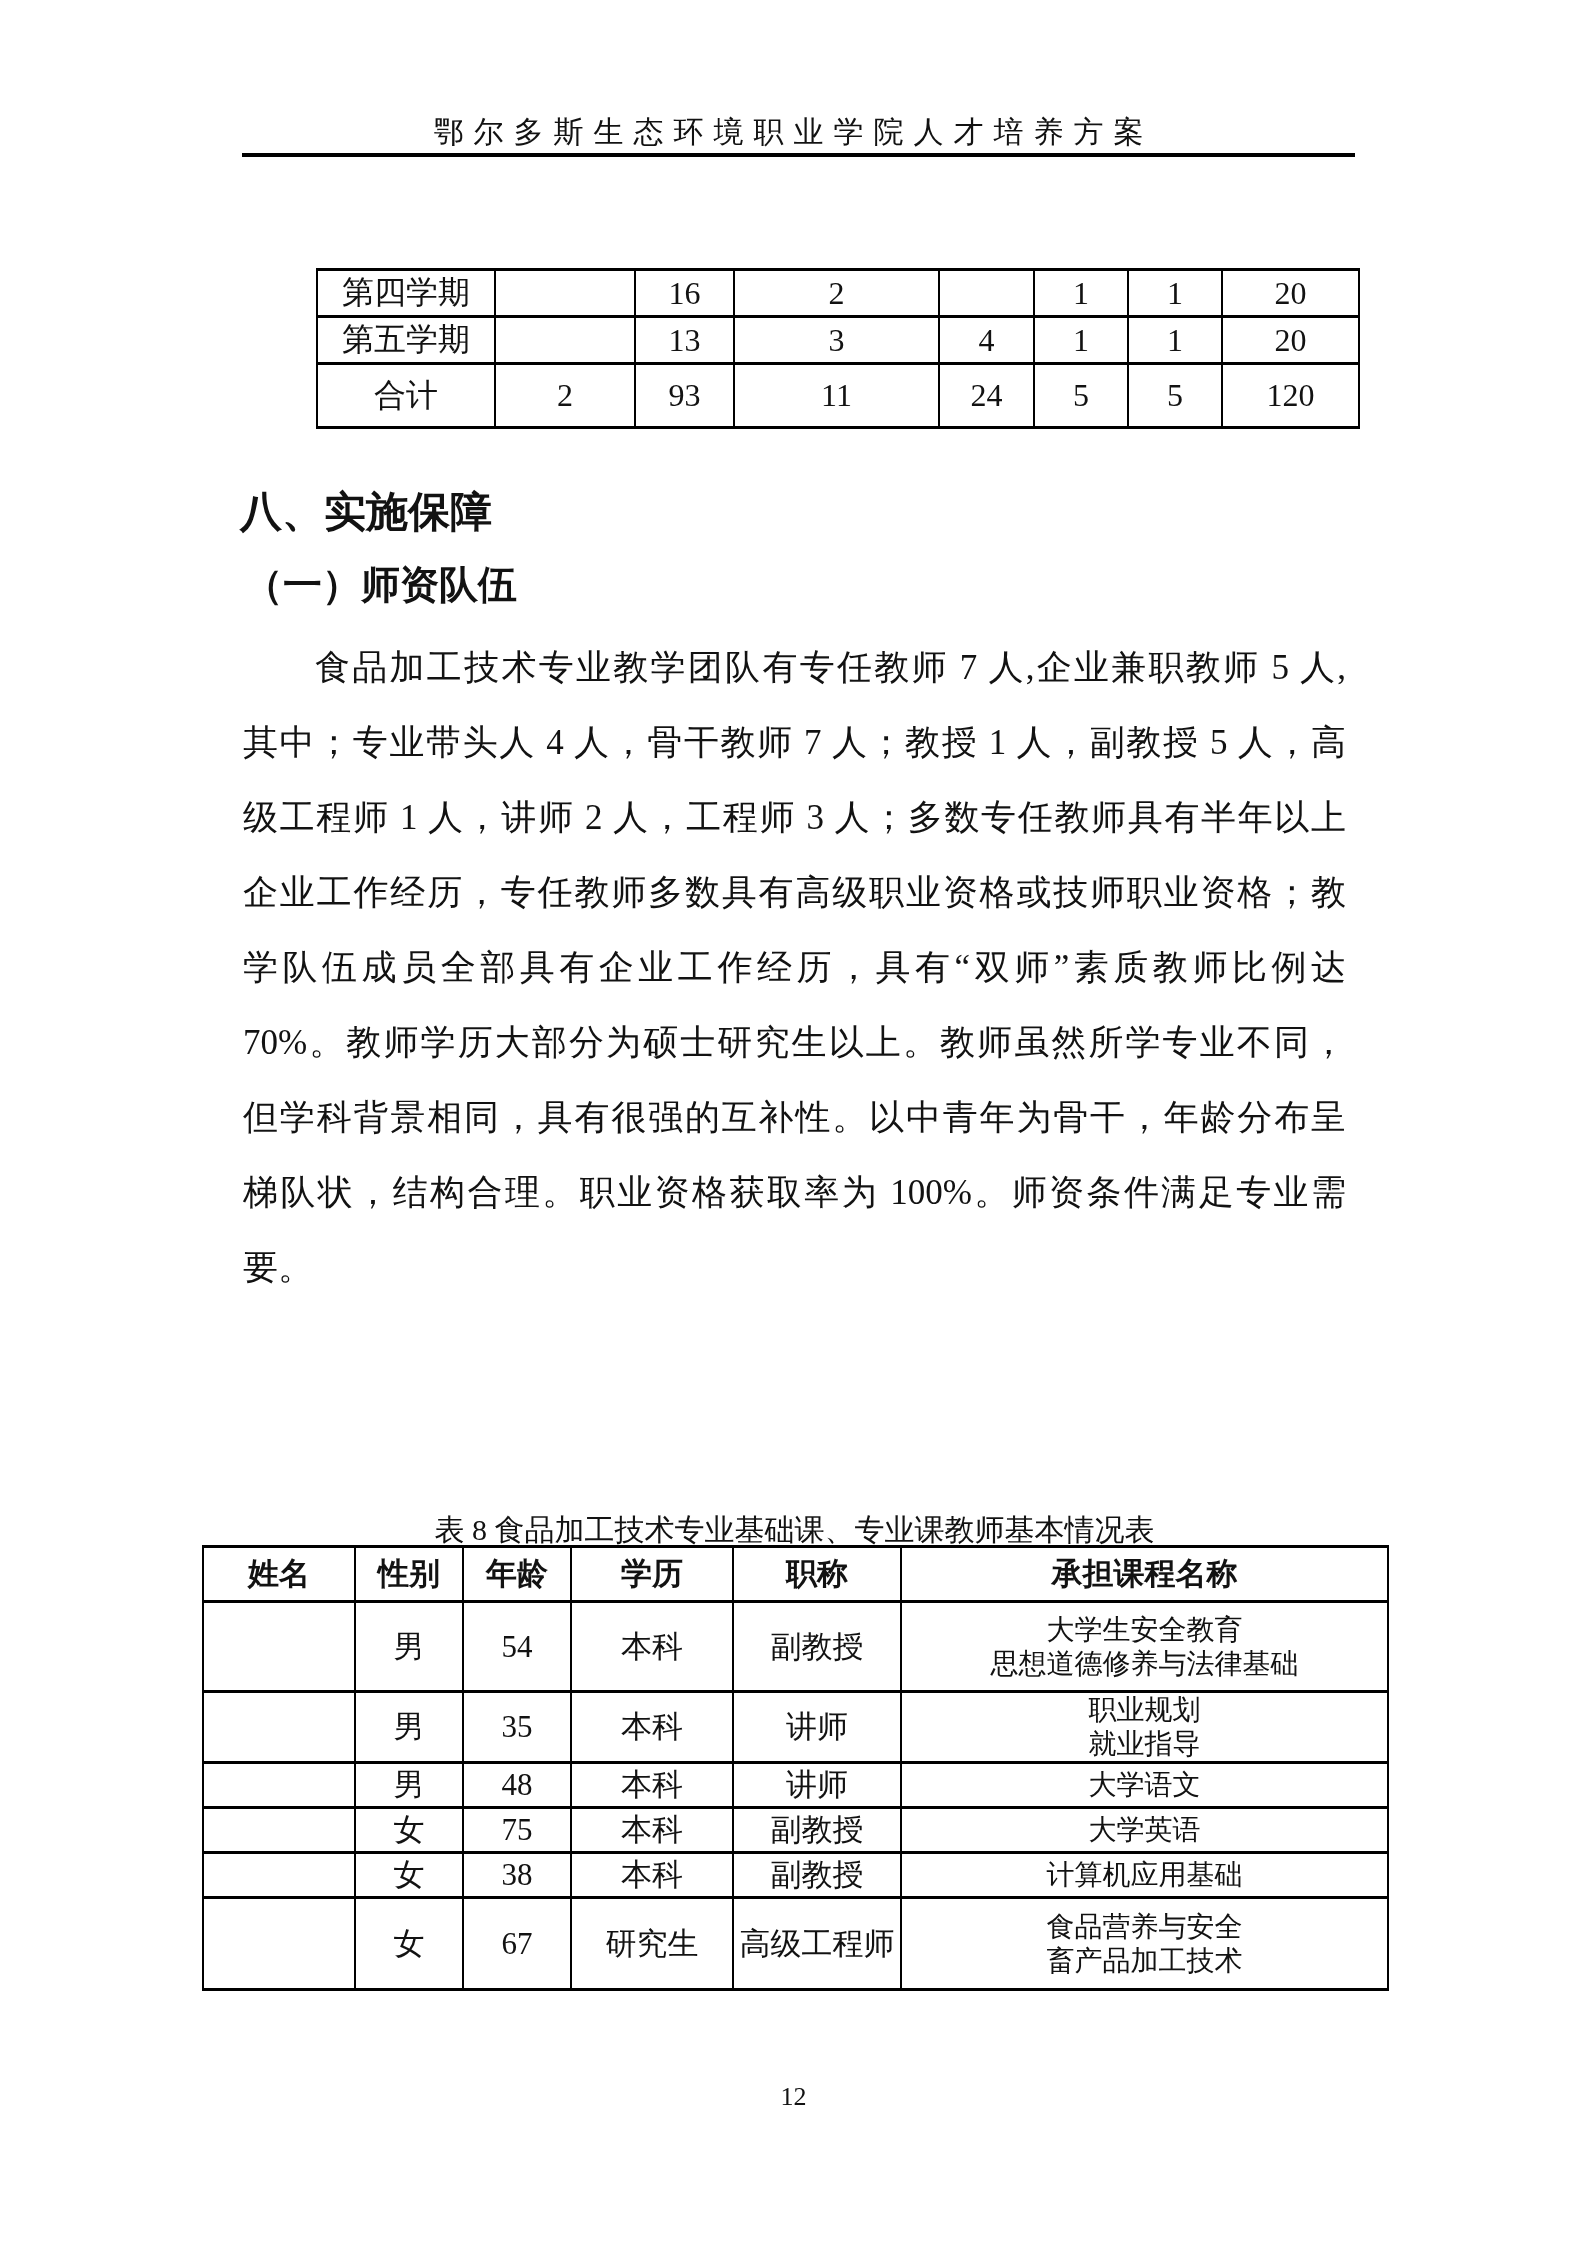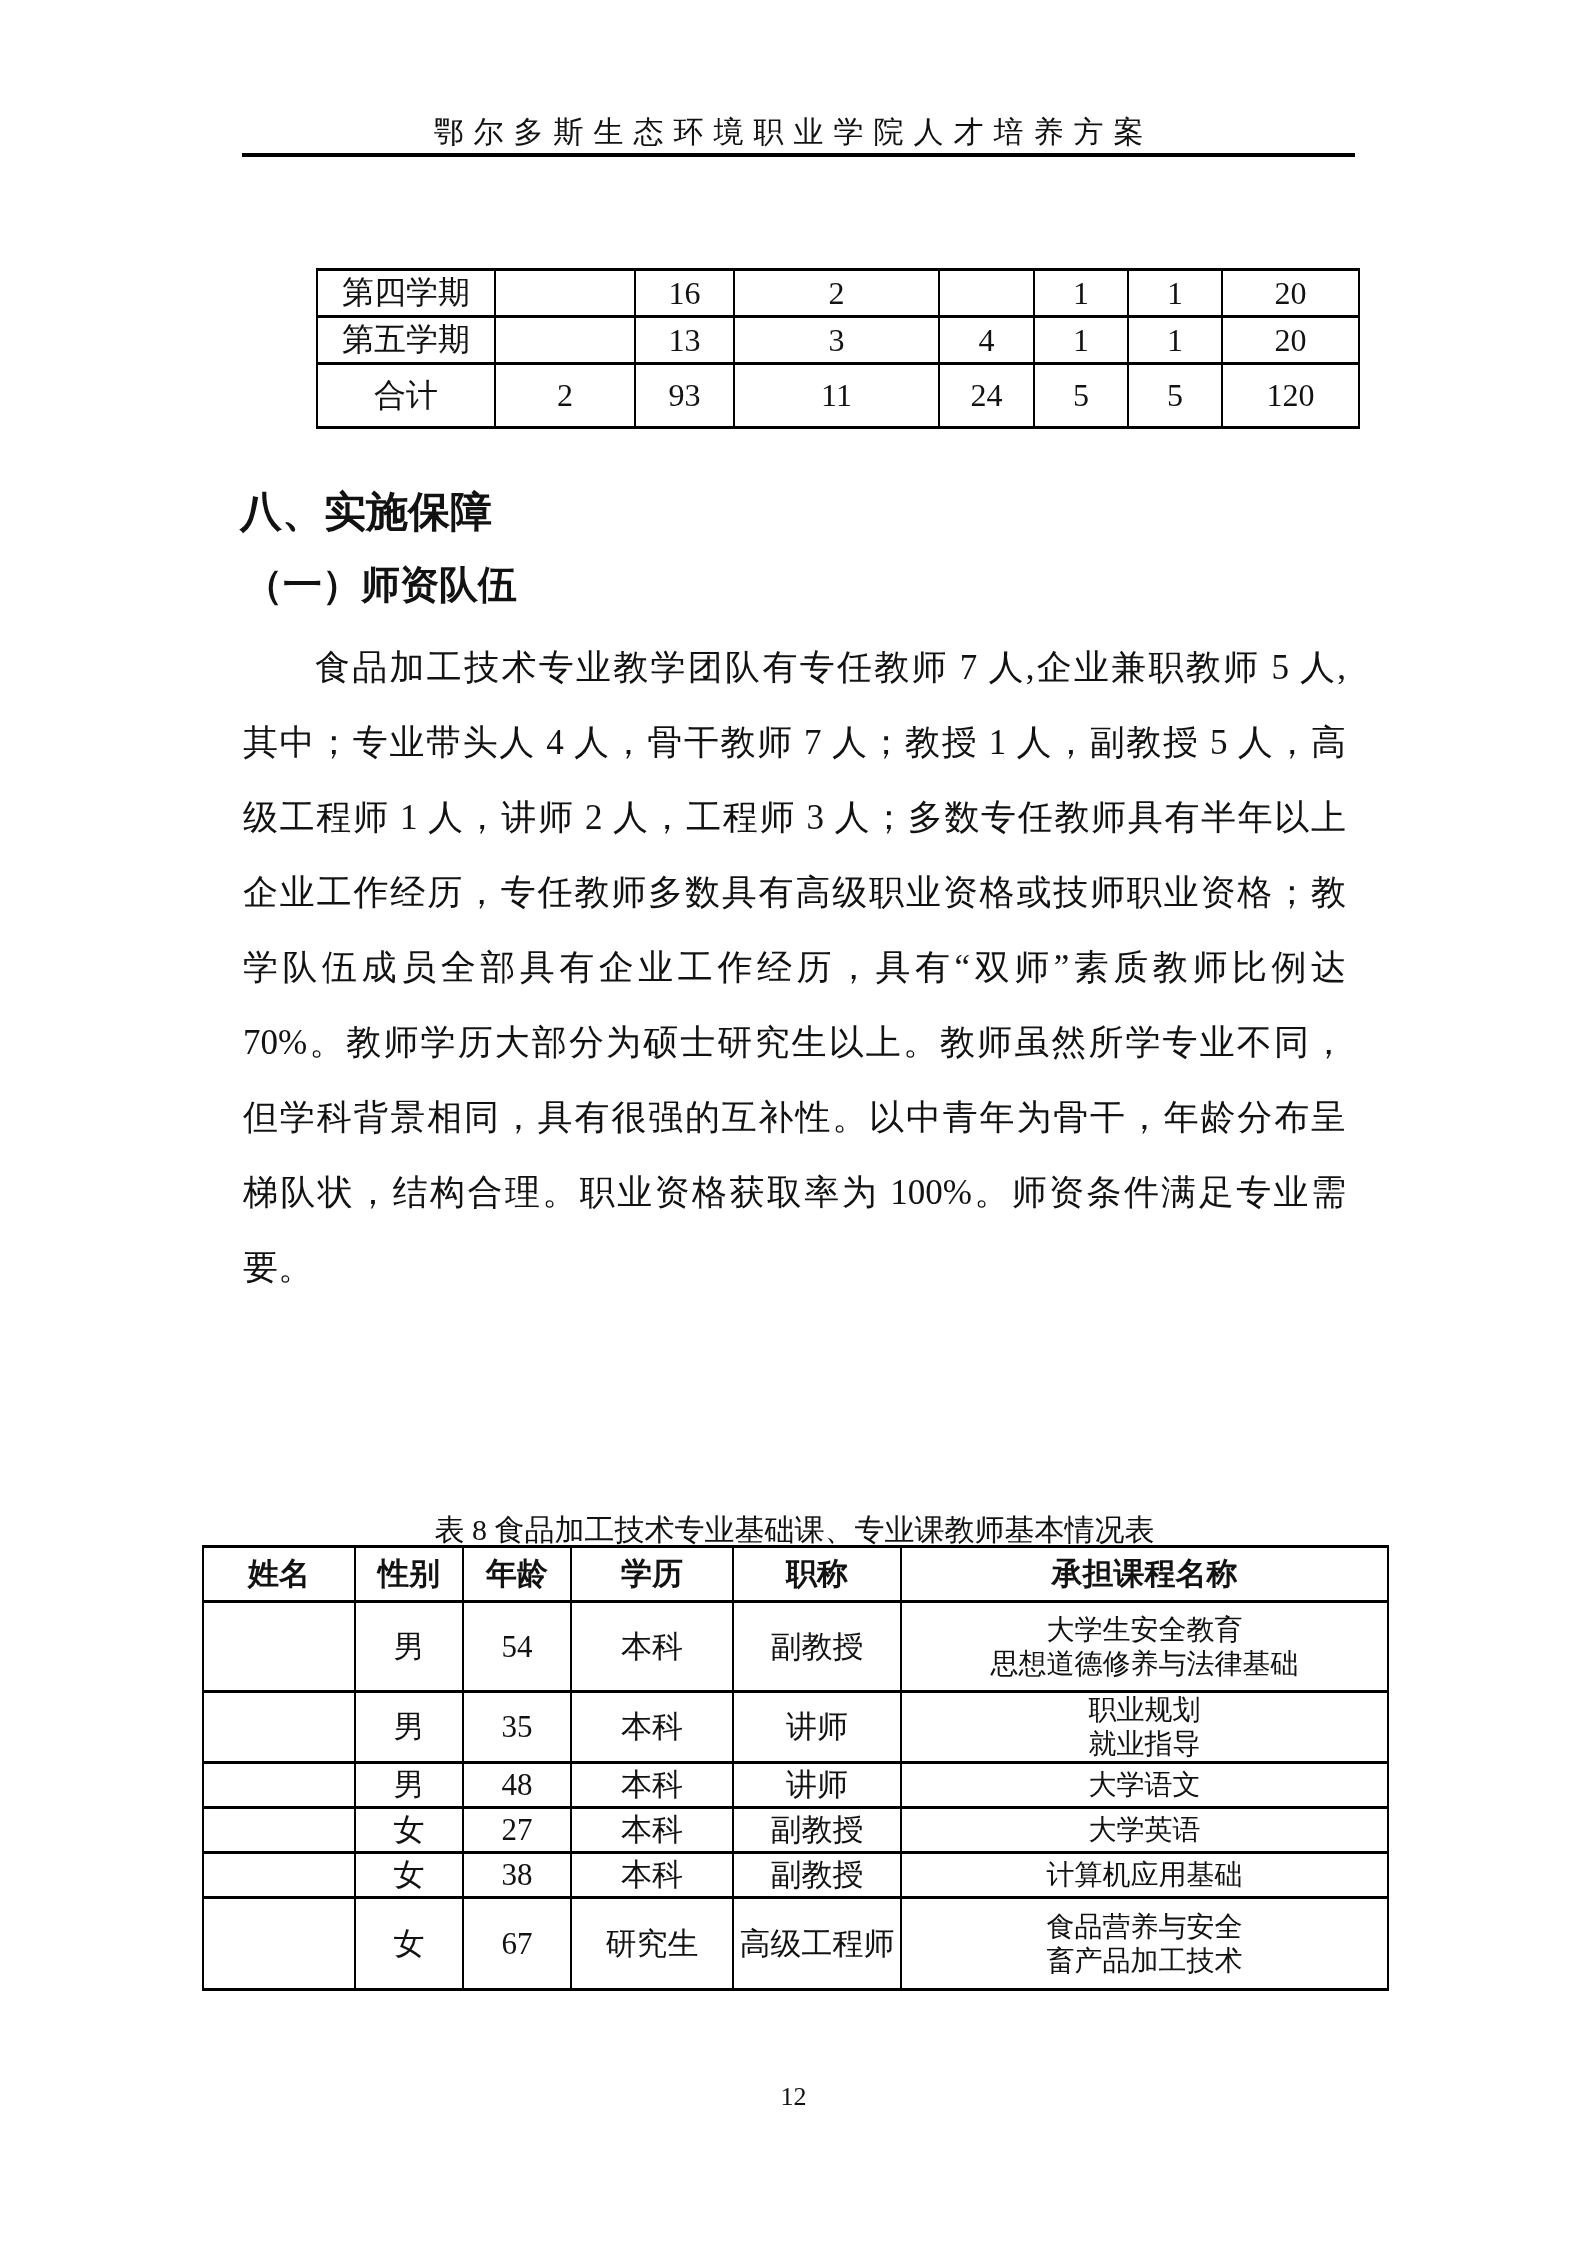--- a/index.html
+++ b/index.html
@@ -178,21 +178,21 @@
         <td>48</td>
         <td>本科</td>
         <td>讲师</td>
         <td>
           <div class="course-line">大学语文</div>
         </td>
       </tr>
       <tr class="t-row-3">
         <td></td>
         <td>女</td>
-        <td>27</td>
+        <td>75</td>
         <td>本科</td>
         <td>副教授</td>
         <td>
           <div class="course-line">大学英语</div>
         </td>
       </tr>
       <tr class="t-row-4">
         <td></td>
         <td>女</td>
         <td>38</td>

